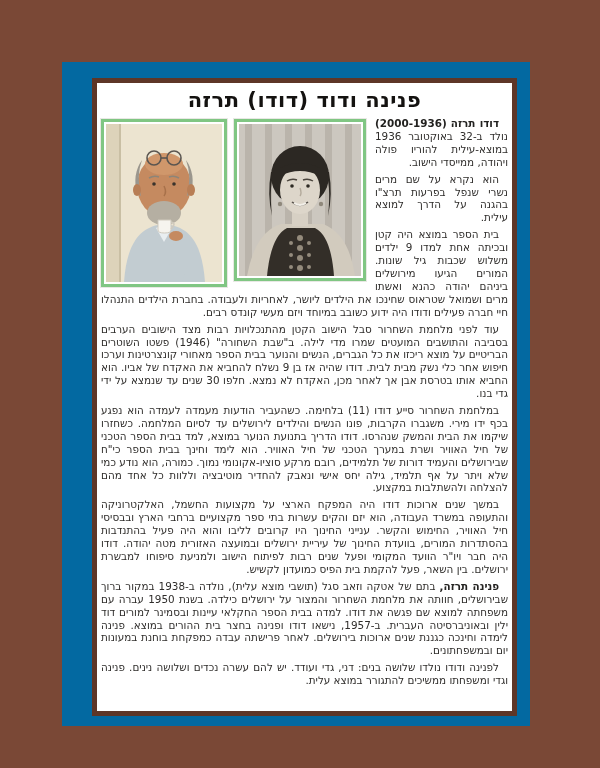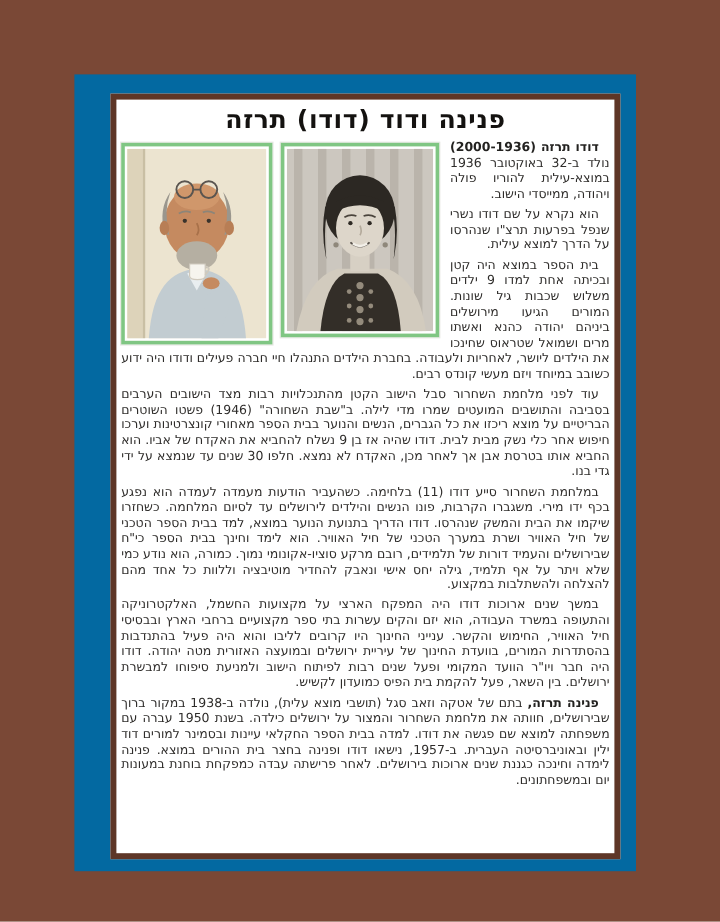--- a/index.html
+++ b/index.html
@@ -130,21 +130,22 @@
           <path d="M53 78 q8 7 16 0" stroke="#56504a" stroke-width="1.6" fill="none"></path>
           <path d="M55 79 q6 4 12 0" stroke="#f2efe8" stroke-width="2" fill="none"></path>
 
           <circle cx="41" cy="80" r="2.2" fill="#8f887b"></circle>
           <circle cx="82" cy="80" r="2.2" fill="#8f887b"></circle>
         </svg>
       </div>
     </div>
 
     <p><b>דודו תרזה (2000-1936)</b><span> נולד ב-32 באוקטובר 1936 במוצא-עילית להוריו פולה ויהודה, ממייסדי הישוב.</span></p>
-    <p><span>הוא נקרא על שם דודו נשרי שנפל בפרעות תרצ"ו שנהרסו על הדרך למוצא עילית.</span></p>
+    <p><span>הוא נקרא על שם מרים נשרי שנפל בפרעות תרצ"ו בהגנה על הדרך למוצא עילית.</span></p>
     <p><span>בית הספר במוצא היה קטן ובכיתה אחת למדו 9 ילדים משלוש שכבות גיל שונות. המורים הגיעו מירושלים ביניהם יהודה כהנא ואשתו מרים ושמואל שטראוס שחינכו את הילדים ליושר, לאחריות ולעבודה. בחברת הילדים התנהלו חיי חברה פעילים ודודו היה ידוע כשובב במיוחד ויזם מעשי קונדס רבים.</span></p>
     <p><span>עוד לפני מלחמת השחרור סבל הישוב הקטן מהתנכלויות רבות מצד הישובים הערבים בסביבה והתושבים המועטים שמרו מדי לילה. ב"שבת השחורה" (1946) פשטו השוטרים הבריטיים על מוצא ריכזו את כל הגברים, הנשים והנוער בבית הספר מאחורי קונצרטינות וערכו חיפוש אחר כלי נשק מבית לבית. דודו שהיה אז בן 9 נשלח להחביא את האקדח של אביו. הוא החביא אותו בטרסת אבן אך לאחר מכן, האקדח לא נמצא. חלפו 30 שנים עד שנמצא על ידי גדי בנו.</span></p>
     <p><span>במלחמת השחרור סייע דודו (11) בלחימה. כשהעביר הודעות מעמדה לעמדה הוא נפגע בכף ידו מירי. משגברו הקרבות, פונו הנשים והילדים לירושלים עד לסיום המלחמה. כשחזרו שיקמו את הבית והמשק שנהרסו. דודו הדריך בתנועת הנוער במוצא, למד בבית הספר הטכני של חיל האוויר ושרת במערך הטכני של חיל האוויר. הוא לימד וחינך בבית הספר כי"ח שבירושלים והעמיד דורות של תלמידים, רובם מרקע סוציו-אקונומי נמוך. כמורה, הוא נודע כמי שלא ויתר על אף תלמיד, גילה יחס אישי ונאבק להחדיר מוטיבציה וללוות כל אחד מהם להצלחה ולהשתלבות במקצוע.</span></p>
     <p><span>במשך שנים ארוכות דודו היה המפקח הארצי על מקצועות החשמל, האלקטרוניקה והתעופה במשרד העבודה, הוא יזם והקים עשרות בתי ספר מקצועיים ברחבי הארץ ובבסיסי חיל האוויר, החימוש והקשר. ענייני החינוך היו קרובים לליבו והוא היה פעיל בהתנדבות בהסתדרות המורים, בוועדת החינוך של עיריית ירושלים ובמועצה האזורית מטה יהודה. דודו היה חבר ויו"ר הוועד המקומי ופעל שנים רבות לפיתוח הישוב ולמניעת סיפוחו למבשרת ירושלים. בין השאר, פעל להקמת בית הפיס כמועדון לקשיש.</span></p>
     <p><b>פנינה תרזה,</b><span> בתם של אטקה וזאב סגל (תושבי מוצא עלית), נולדה ב-1938 במקור ברוך שבירושלים, חוותה את מלחמת השחרור והמצור על ירושלים כילדה. בשנת 1950 עברה עם משפחתה למוצא שם פגשה את דודו. למדה בבית הספר החקלאי עיינות ובסמינר למורים דוד ילין ובאוניברסיטה העברית. ב-1957, נישאו דודו ופנינה בחצר בית ההורים במוצא. פנינה לימדה וחינכה כגננת שנים ארוכות בירושלים. לאחר פרישתה עבדה כמפקחת בוחנת במעונות יום ובמשפחתונים.</span></p>
+    <p><span>לפנינה ודודו נולדו שלושה בנים: דני, גדי ועודד. יש להם עשרה נכדים ושלושה נינים. פנינה וגדי ומשפחתו ממשיכים להתגורר במוצא עלית.</span></p>
 
   </div>
 </div>
 
 </body></html>

